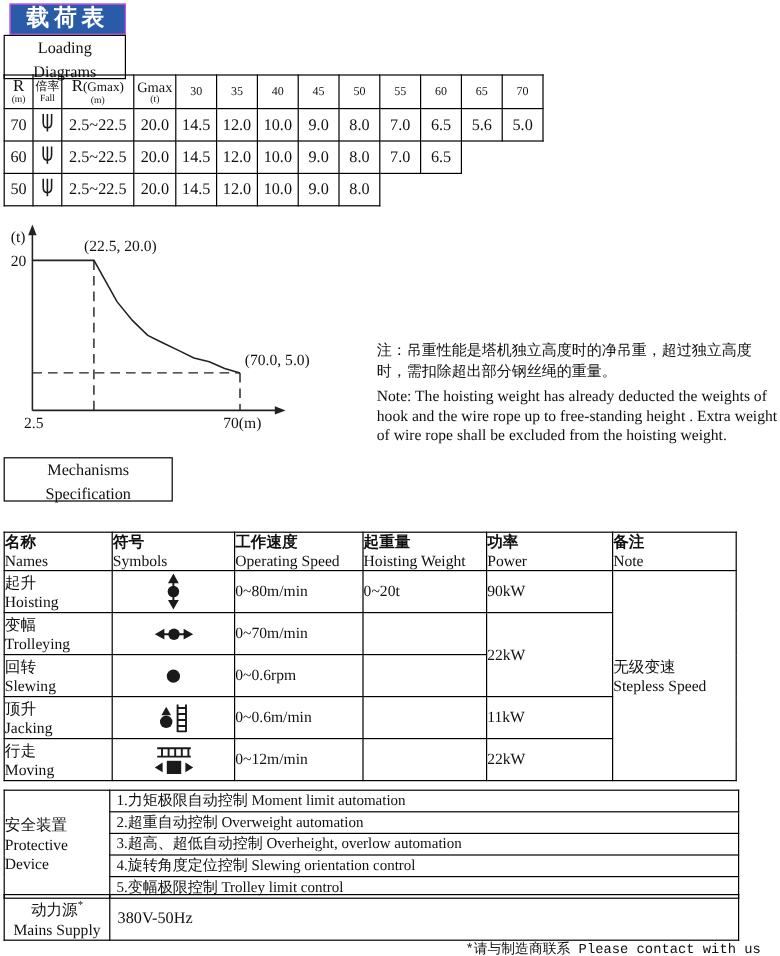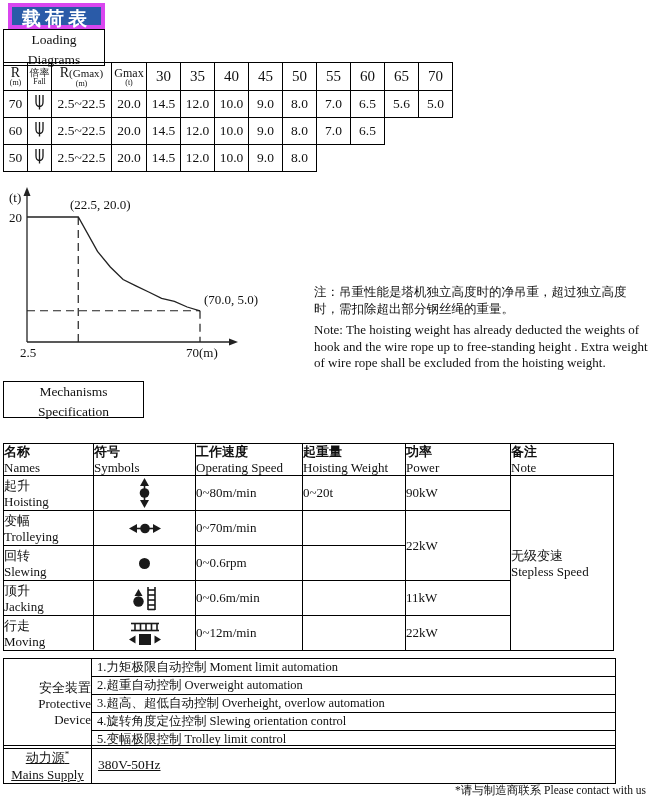--- a/index.html
+++ b/index.html
@@ -5,38 +5,38 @@
   * { margin:0; padding:0; box-sizing:border-box; }
   html,body { background:#fff; }
   body {
     position:relative; width:650px; height:797px; overflow:hidden;
     font-family:"Liberation Serif","DejaVu Serif",serif; color:#111;
   }
   .abs { position:absolute; }
 
   
   .banner-blue {
-    background:#2a5ba8; border:4px solid #d946ef; color:#fff;
+    background:#2a5ba8; border:1px solid #d946ef; color:#fff;
     text-align:center; font-weight:bold; font-size:19px; line-height:24px;
     letter-spacing:4px; height:26px; margin-left:5px;
   }
   .banner-sub {
     background:#fff; border:1px solid #000; text-align:center;
     font-size:13.5px; line-height:20px; height:37px;
   }
 
   
   table { border-collapse:collapse; table-layout:fixed; }
   .loadtbl td { border:1px solid #000; text-align:center; padding:0; font-size:13.5px; }
   .loadtbl tr.hdr td { height:28px; }
   .loadtbl tr.dat td { height:27px; }
   .loadtbl .hmain { font-size:14px; line-height:13px; }
   .loadtbl .hparen { font-size:11px; }
   .loadtbl .hsub { font-size:8px; line-height:8px; }
-  .loadtbl .hnum { font-size:15px;margin-left:16px; }
+  .loadtbl .hnum { font-size:10px;margin-left:16px; }
   .loadtbl td.nocell { border:none; }
 
   
   .chart-svg text { font-family:"Liberation Serif","DejaVu Serif",serif; font-size:13px; fill:#111; }
   .chart-svg .solid { stroke:#222; stroke-width:1.3; fill:none; }
   .chart-svg .dash  { stroke:#222; stroke-width:1.2; stroke-dasharray:8 5; fill:none; }
   .chart-svg .arrow { fill:#222; }
 
   
   .notes { width:334px; font-size:12.5px; }
@@ -49,21 +49,21 @@
   .mech tr.dat td { height:35px; }
   .mech .zh { display:block; line-height:16px; }
   .mech tr.hdr .zh { font-weight:bold; }
   .mech .en { display:block; line-height:15px; }
   .mech svg { display:block; margin:0 auto; }
   .icon-fill { fill:#1a1a1a; stroke:none; }
   .icon-line { stroke:#1a1a1a; stroke-width:1.6; fill:none; }
 
   
   .prot td { border:1px solid #000; font-size:13px; padding:0; }
-  .prot .stub { text-align:right; line-height:16px; }
+  .prot .stub { text-align:left; line-height:16px; }
   .prot .item { text-align:left; padding-left:5px; height:16.5px; font-size:12.5px; }
   .mains td { border:1px solid #000; font-size:13px; padding:0; }
   .mains .stub { text-align:center; line-height:17px; }
   .mains .val { text-align:left; padding-left:6px; font-size:13.5px; }
 
   .footer-note { font-size:11.5px; }
 </style>
 </head>
 <body>
 
@@ -371,23 +371,23 @@
       </tr>
 </tbody>
   </table>
 
 <table class="mains abs" style="left:3px; top:745px; width:612px;">
   <colgroup>
       <col style="width:88px">
       <col style="width:524px">
     </colgroup>
   <tbody>
-      <tr style="height:37px;text-decoration:underline;">
+      <tr style="height:37px;">
     <td class="stub">
       <span style="display:block;"><span>动力源</span><sup style="font-size:9px;">*</sup></span>
       <span style="display:block;">Mains Supply</span>
     </td>
     <td class="val">380V-50Hz</td>
   </tr>
 </tbody>
   </table>
 
-<div class="footer-note abs" style="right:4px; top:783px;">*请与制造商联系  Please contact with us</div>
+<div class="footer-note abs" style="right:16px; top:783px;font-family:Liberation Mono, monospace;">*请与制造商联系  Please contact with us</div>
 
 </body></html>

